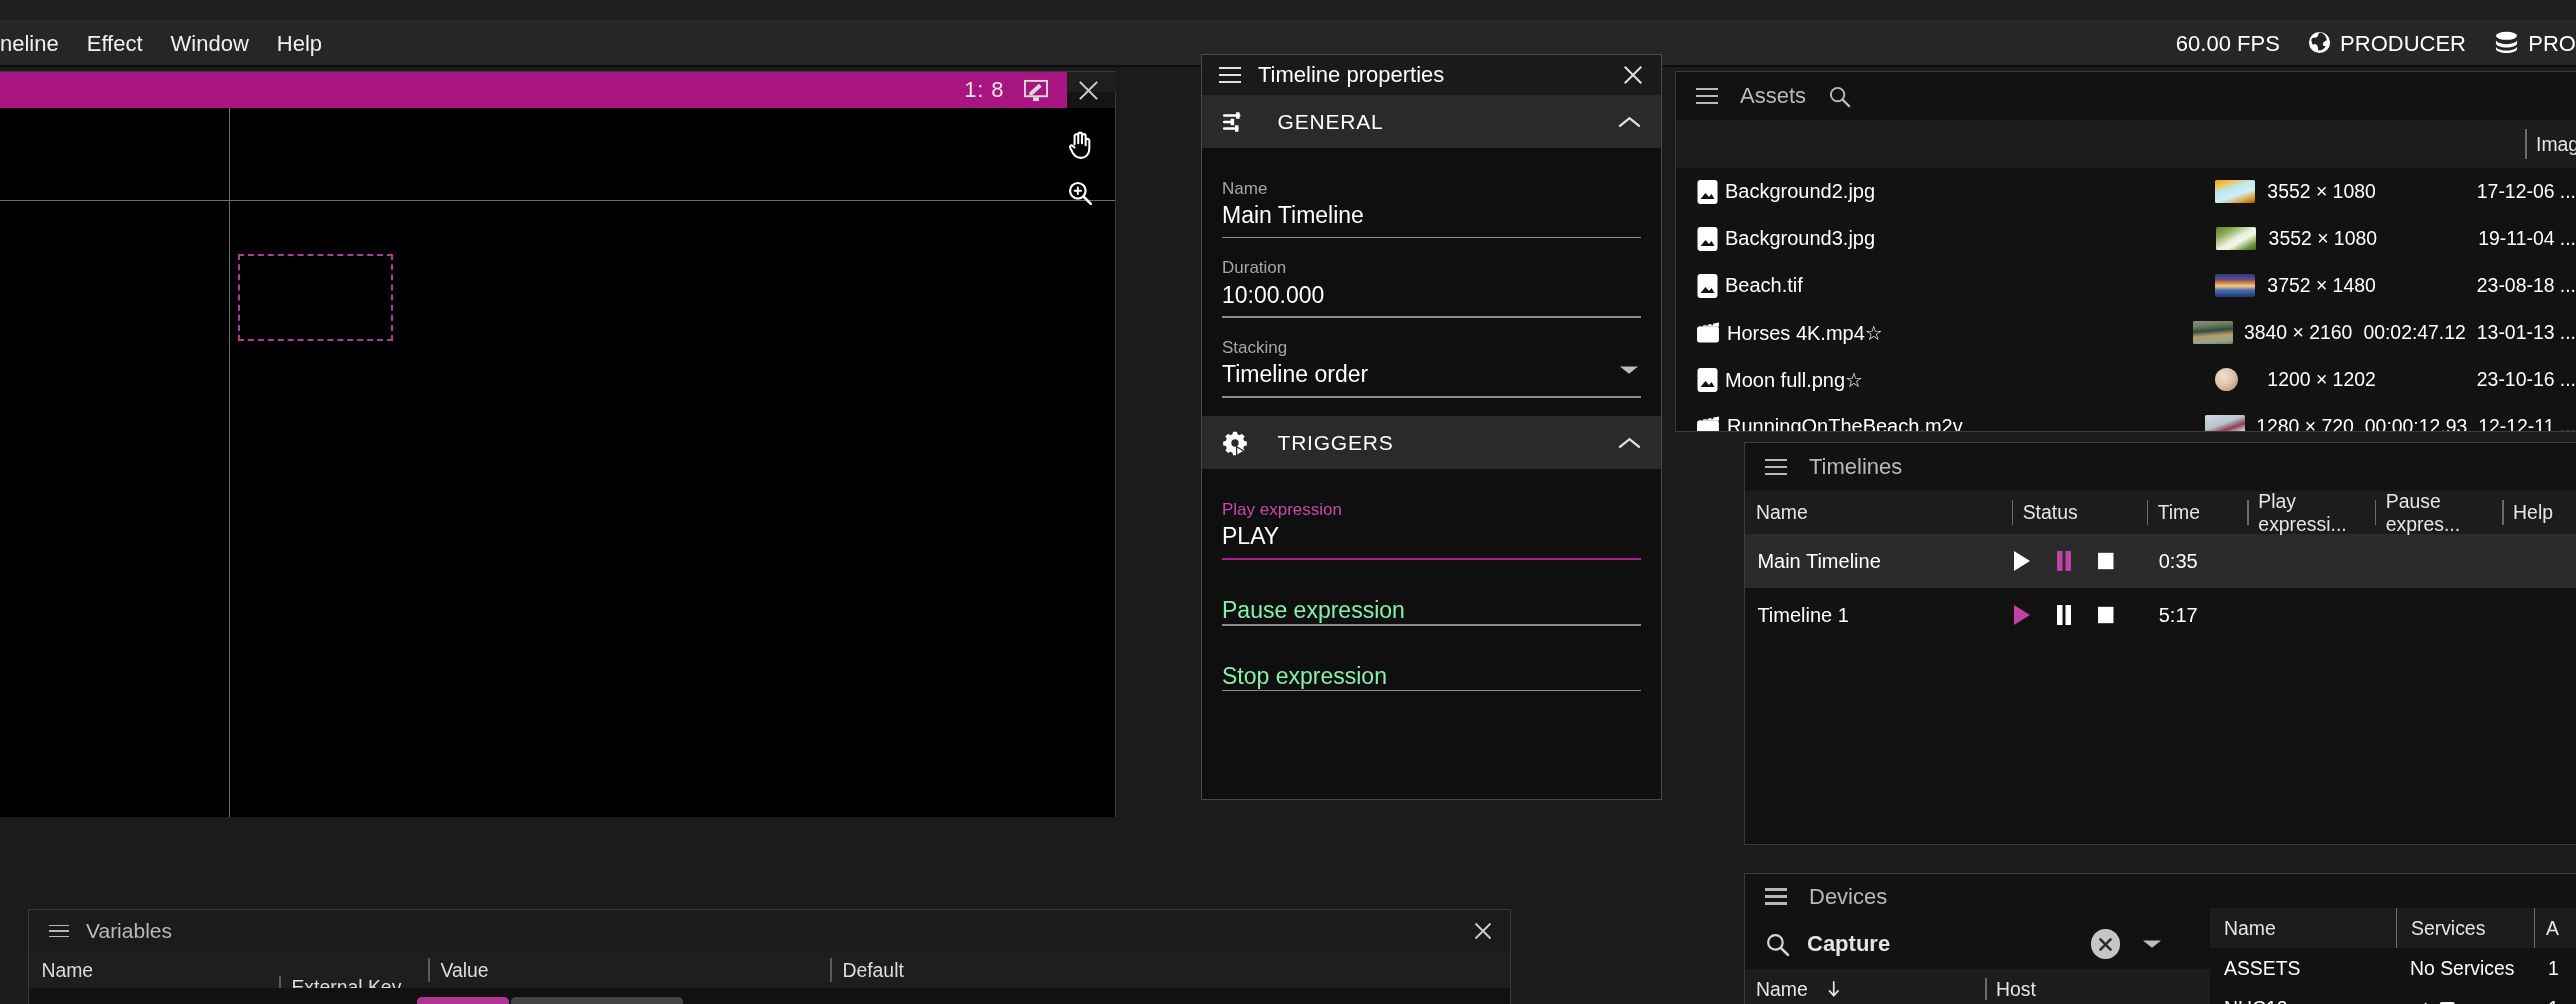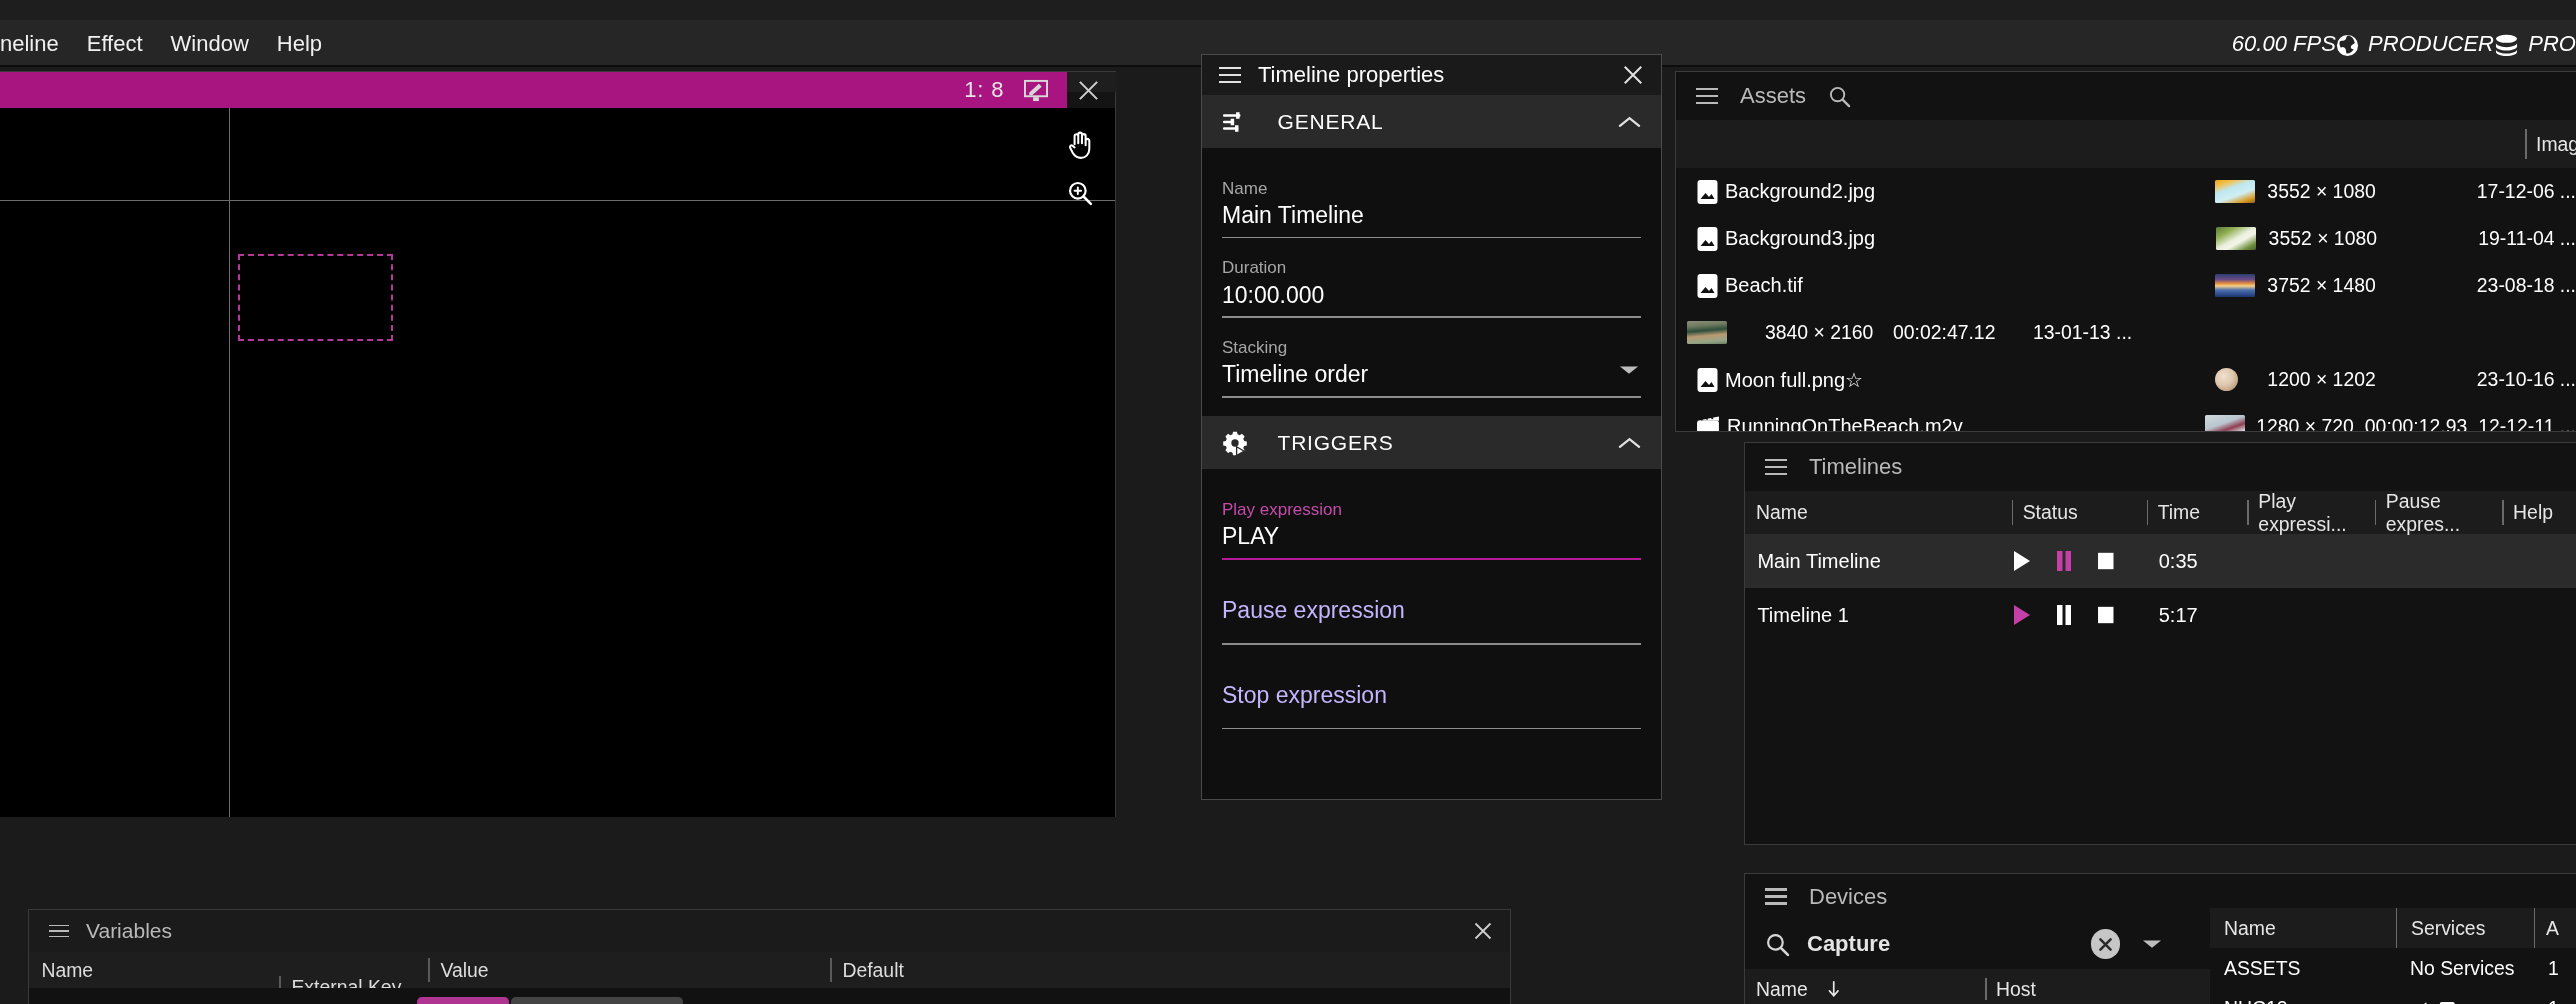--- a/index.html
+++ b/index.html
@@ -17,21 +17,21 @@
   .menubar {
     position: absolute; left: 0; top: 20px; width: 2576px; height: 47px;
     background: #262626; display: flex; align-items: center;
   }
   .menu-item {
     color: #f0f0f0; font-size: 22px; padding: 0 14px; line-height: 47px;
     white-space: nowrap;
   }
   .menu-left { display: flex; align-items: center; margin-left: -14px; }
   .menu-right { position: absolute; right: 0; top: 0; height: 47px; display: flex; align-items: center; padding-right: 0px; }
-  .status-item { display: flex; align-items: flex-end; gap: 9.3px; color: #fff; font-size: 22px; white-space: nowrap; font-style: italic; }
+  .status-item { display: flex; align-items: flex-start; gap: 9.3px; margin-left: 28px; color: #fff; font-size: 22px; white-space: nowrap; }
   .status-item .ico { display:inline-flex; align-items:center; justify-content:center; }
   .menubar-underline { position:absolute; left:0; top:65px; width:2576px; height:1.6px; background:#0d0d0d; }
 
   
   .canvas-panel { position: absolute; left: -1.6px; top: 71px; width: 1118px; height: 746px; background:#141414; border:0.8px solid #3a3a3a;}
   .canvas-titlebar {
     position:absolute; left:0; top:0; width:1118px; height:20px; background:#1e1e1e;
     display:flex; align-items:center; justify-content:flex-end;
   }
   .canvas-titlebar .magenta {
@@ -69,21 +69,21 @@
   .section-head { height:53px; background:#2a2a2a; display:flex; align-items:center; padding-left:20px; position:relative; gap:29.5px; }
   .section-label { color:#fff; font-size:21px; letter-spacing:0.8px; }
   .chev { position:absolute; right:20px; top:50%; transform:translateY(-50%); }
   .field { padding:7.8px 20px 0 20px; }
   .field-label { font-size:17px; color:#a6a6a6; margin-bottom:3.1px; }
   .field-label.accent { color:#c44bab; }
   .field-value { font-size:23px; color:#fff; padding-bottom:7.8px; }
   .field-rule { height:1.6px; background:#8c8c8c; }
   .field-rule.accent { background:#b5199a; height:2.3px; }
   .field-empty { padding:20px 20px 0 20px; }
-  .field-empty .ph { font-size:23px; color:#c4b5fd; padding-bottom:19px; }
+  .field-empty .ph { font-size:23px; color:#86efac; padding-bottom:0; }
   .dd-caret { position:absolute; right:22px; }
   .stacking-wrap { position:relative; }
 
   
   .assets-panel { position:absolute; left:1675px; top:71px; width:902px; height:361px; background:#121212; border:0.8px solid #3c3c3c; }
   .assets-head { height:48px; display:flex; align-items:center; padding-left:20px; gap:22px; }
   .assets-head .ham { display:flex; flex-direction:column; gap:4.7px; }
   .assets-head .ham i { display:block; width:22px; height:2.3px; background:#b9b9b9; }
   .assets-title { color:#b9b9b9; font-size:22px; }
   .grid-head { height:48px; background:#1c1c1c; display:flex; align-items:stretch; }
@@ -377,20 +377,30 @@
         </div>
         <div style="width:78px; display:flex; align-items:center; padding-left:11px;">
           <div class="thumb" style="background:linear-gradient(180deg,#2b3f70 0%,#6b4a86 24%,#e8913e 42%,#f3d08a 52%,#4b6fb0 70%,#1c3570 100%);"></div>
         </div>
         <div class="cell" style="width:128px;">3752 × 1480</div>
         <div class="cell" style="width:140px;"></div>
         <div class="cell" style="width:140px;">23-08-18 ...</div>
       </div>
 
       <div class="asset-row">
+        <div class="asset-name" style="width:849px;">
+          <span>
+              <svg width="25" height="23" viewBox="0 0 24 22">
+                <path d="M1 5.5l21-4v4H1z" fill="#fff"></path>
+                <path d="M4 1.8l2 3.4M9 1l2 3.4M14 .4l2 3.4" stroke="#111" stroke-width="1.6"></path>
+                <rect x="1" y="5.5" width="21" height="15" rx="2" fill="#fff"></rect>
+              </svg>
+            </span>
+          <span>Horses 4K.mp4☆</span>
+        </div>
         <div style="width:78px; display:flex; align-items:center; padding-left:11px;">
           <div class="thumb" style="background:linear-gradient(175deg,#8a8f7c 0%,#6f7a5d 22%,#2e4e3c 42%,#b89a72 62%,#97a587 85%,#6a7f63 100%);"></div>
         </div>
         <div class="cell" style="width:128px;">3840 × 2160</div>
         <div class="cell" style="width:140px;">00:02:47.12</div>
         <div class="cell" style="width:140px;">13-01-13 ...</div>
       </div>
 
       <div class="asset-row">
         <div class="asset-name" style="width:849px;">

